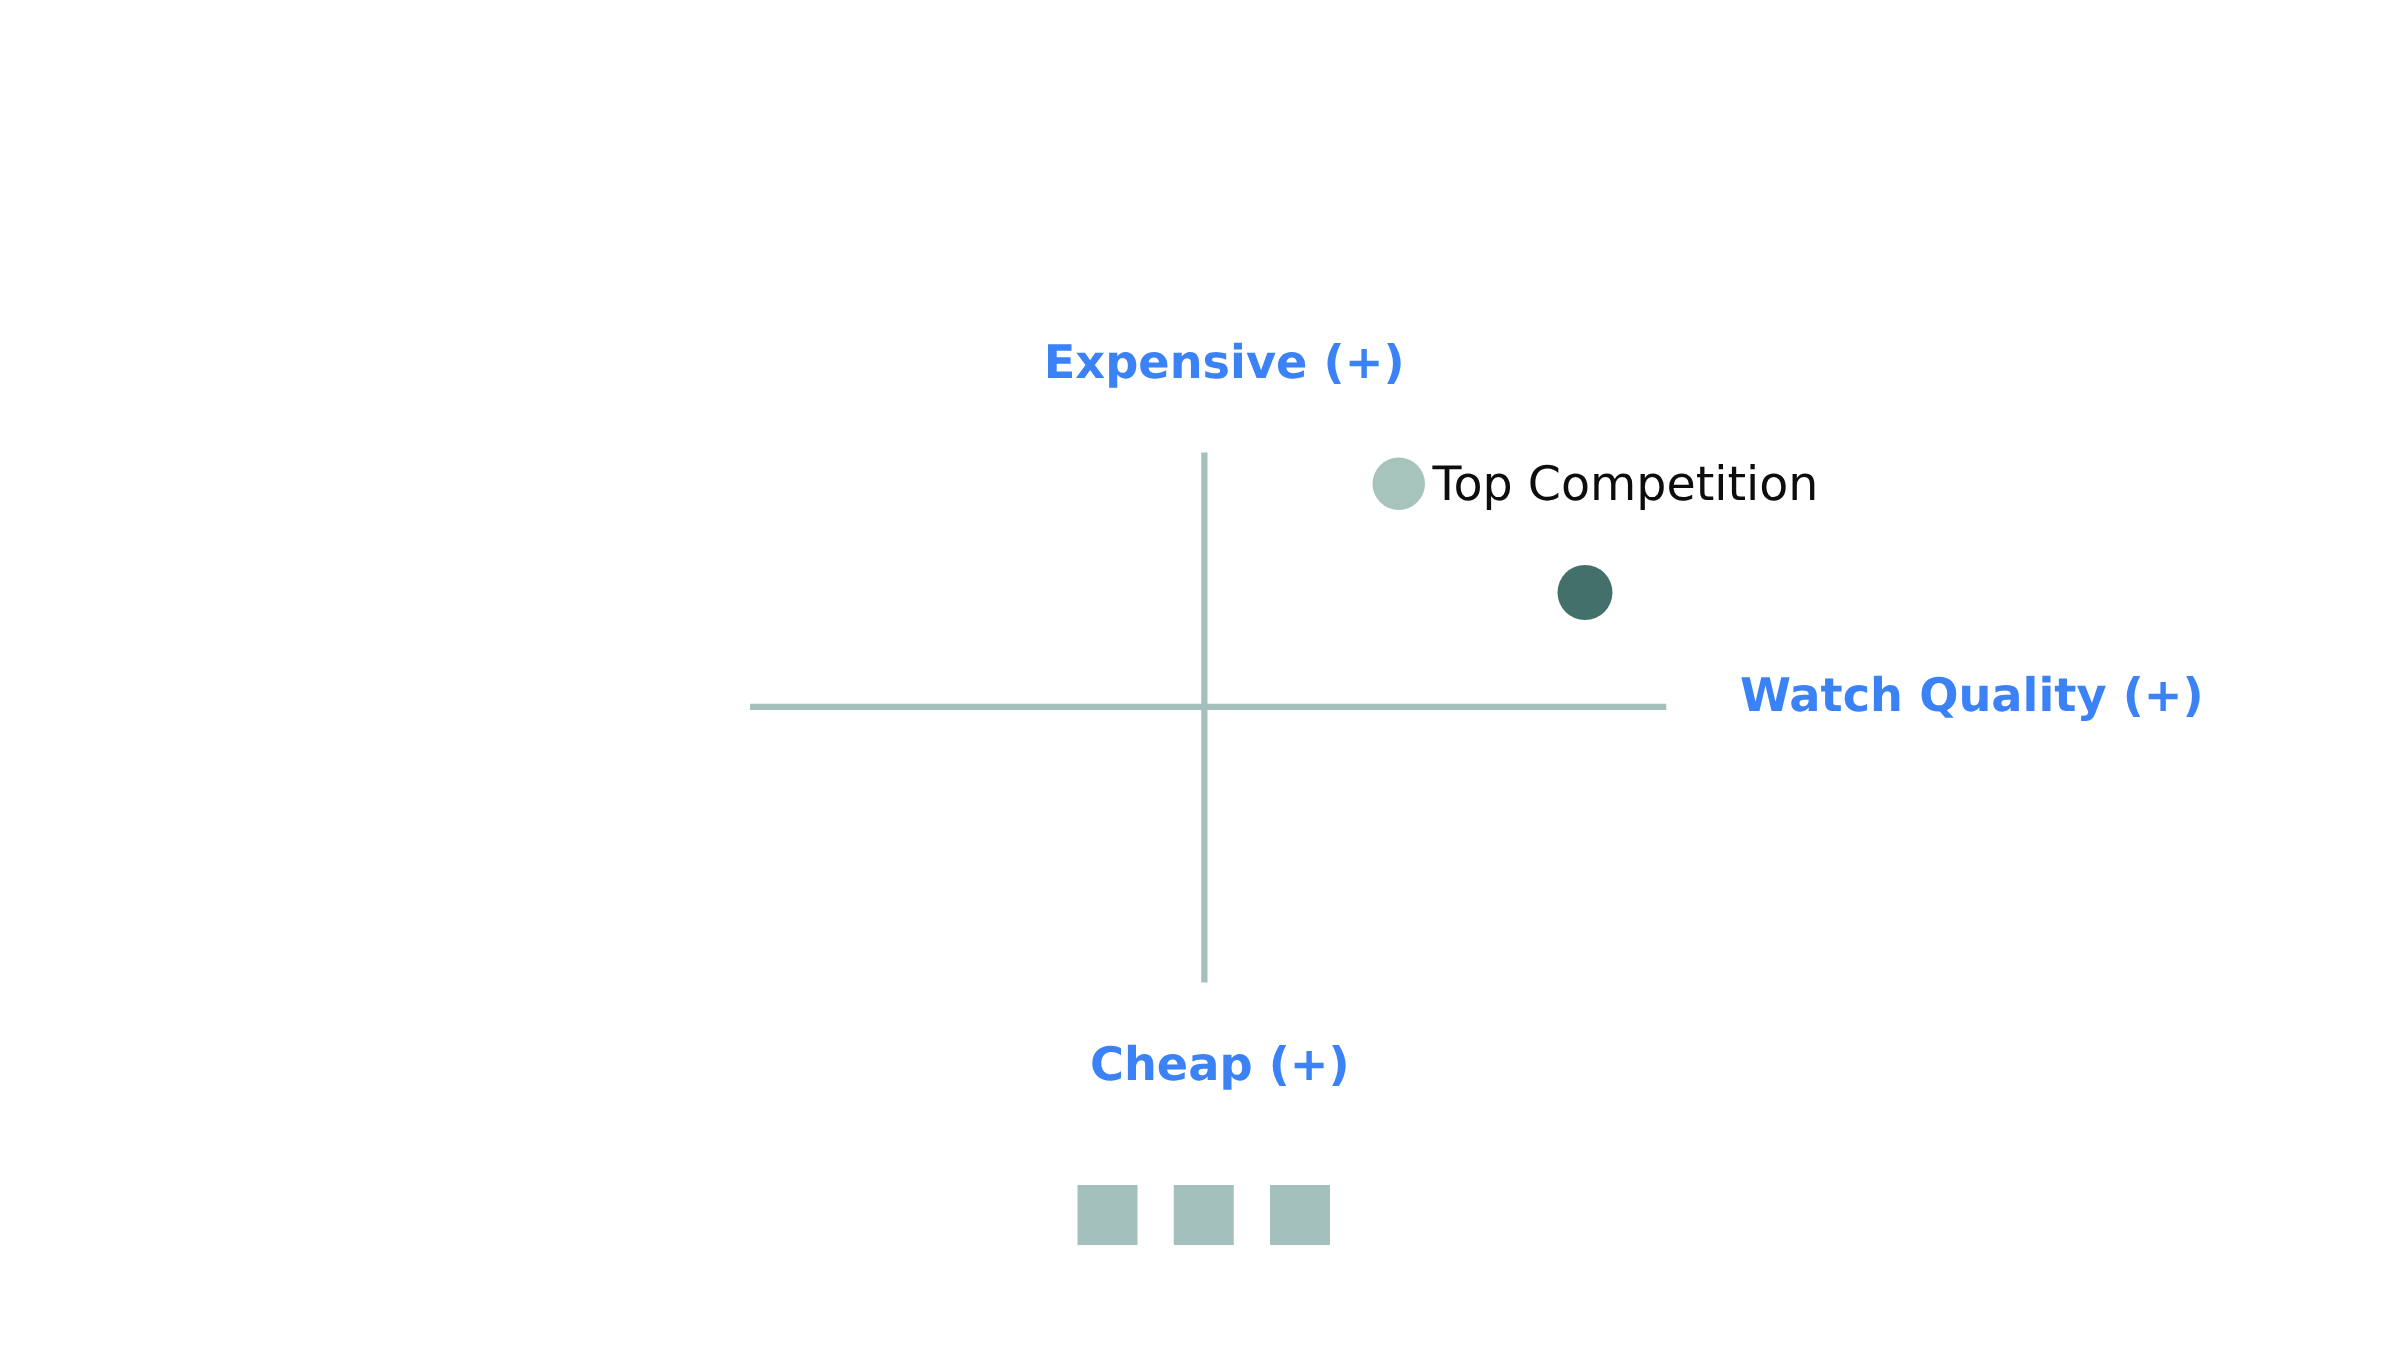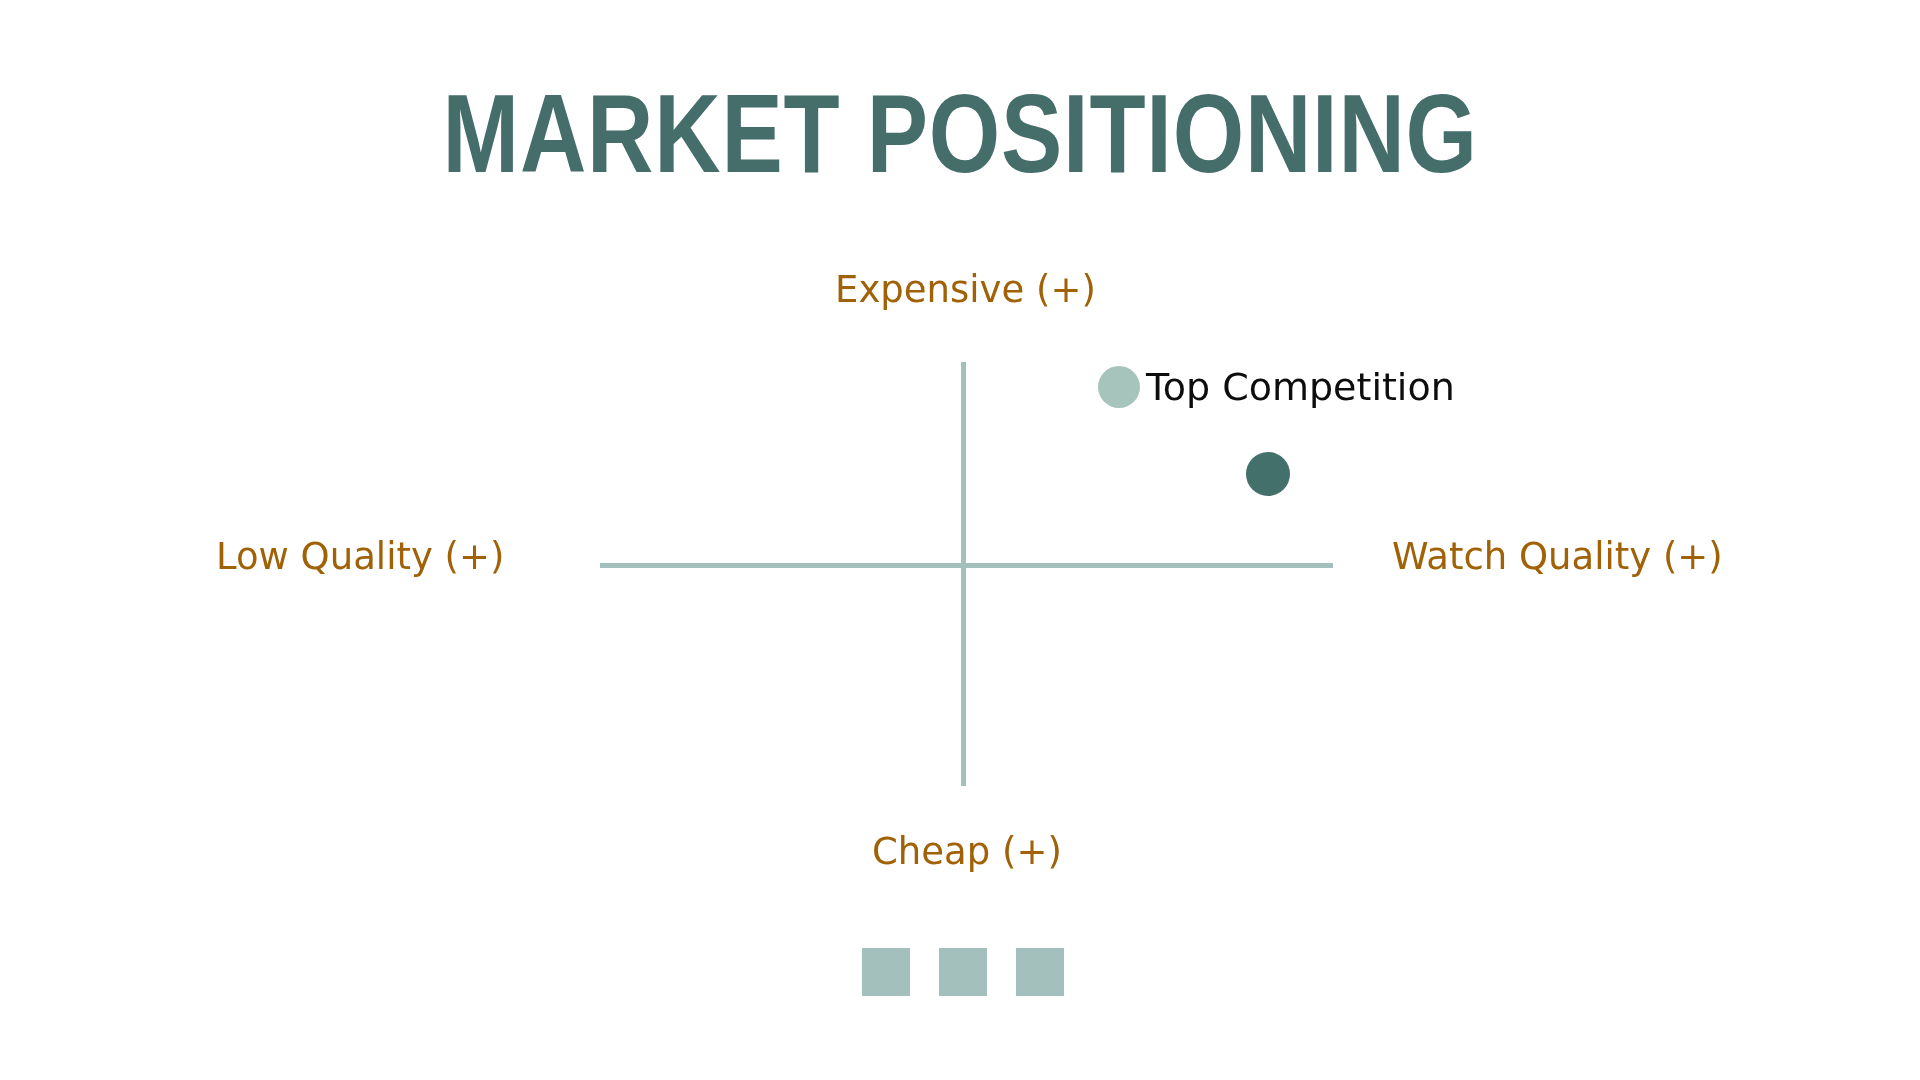--- a/index.html
+++ b/index.html
@@ -55,24 +55,24 @@
     top: 563px;
     width: 733px;
     height: 5px;
     background: #A4C0BC;
   }
 
   
   .axis-label {
     position: absolute;
     font-family: "DejaVu Sans", sans-serif;
-    font-weight: normal;
+    font-weight: bold;
     font-size: 37px;
     line-height: 44px;
-    color: #a16207;
+    color: #3b82f6;
     white-space: nowrap;
   }
   #label-top {
     left: 835px;
     top: 268px;
   }
   #label-bottom {
     left: 872px;
     top: 830px;
   }
@@ -145,32 +145,28 @@
     width: 48px;
     height: 48px;
     background: #A3C0BC;
   }
 </style>
 </head>
 <body>
 
 <div id="slide" style="background: rgb(255, 255, 255);">
 
-  <div id="title" style="color: rgb(69, 110, 107);">
-    <span class="squeeze">MARKET POSITIONING</span>
-  </div>
 
   <div id="axis-vertical" style="background: rgb(164, 192, 188);"></div>
   <div id="axis-horizontal" style="background: rgb(164, 192, 188);"></div>
 
   <div class="axis-label" id="label-top">Expensive (+)</div>
 
   <div class="axis-label" id="label-bottom">Cheap (+)</div>
 
-  <div class="axis-label" id="label-left">Low Quality (+)</div>
 
   <div class="axis-label" id="label-right">Watch Quality (+)</div>
 
   <div class="plot-item" id="item-competition">
     <span class="plot-dot" style="background: rgb(167, 196, 188); width: 42px; height: 42px;"></span>
     <span class="plot-text">Top Competition</span>
   </div>
 
   <div class="plot-item" id="item-product">
     <span class="plot-dot" style="background: rgb(68, 112, 107); width: 44px; height: 44px;"></span>

